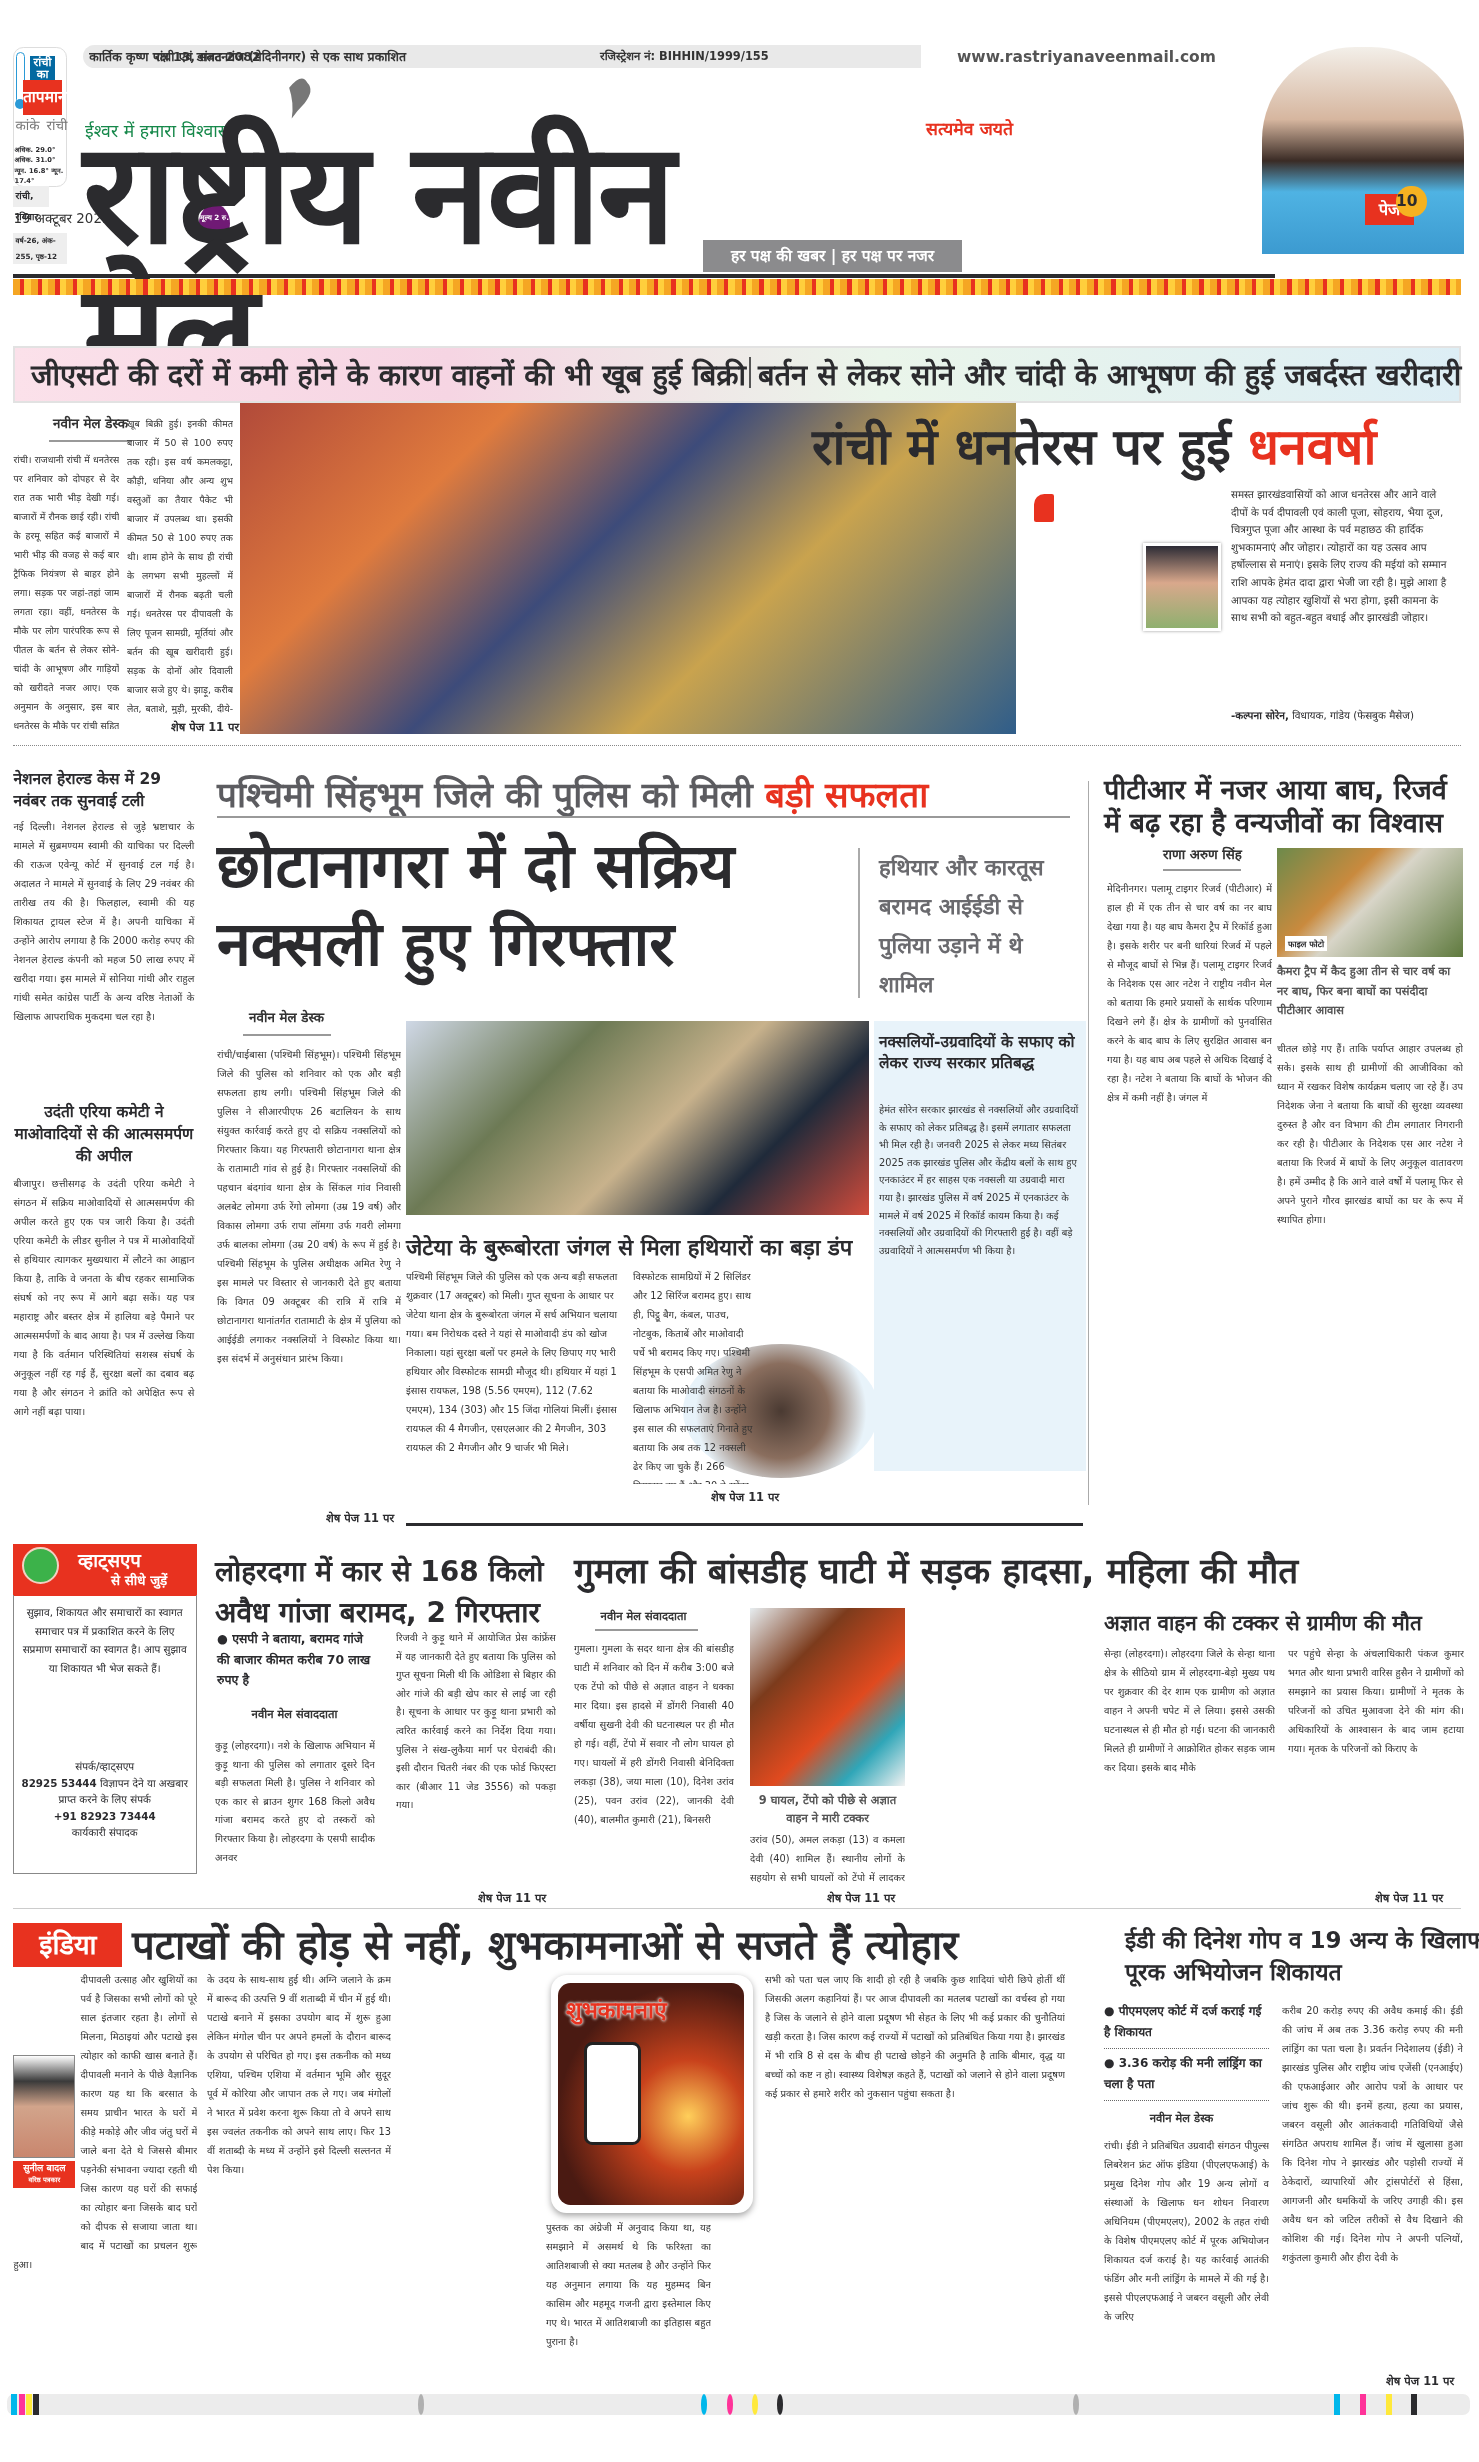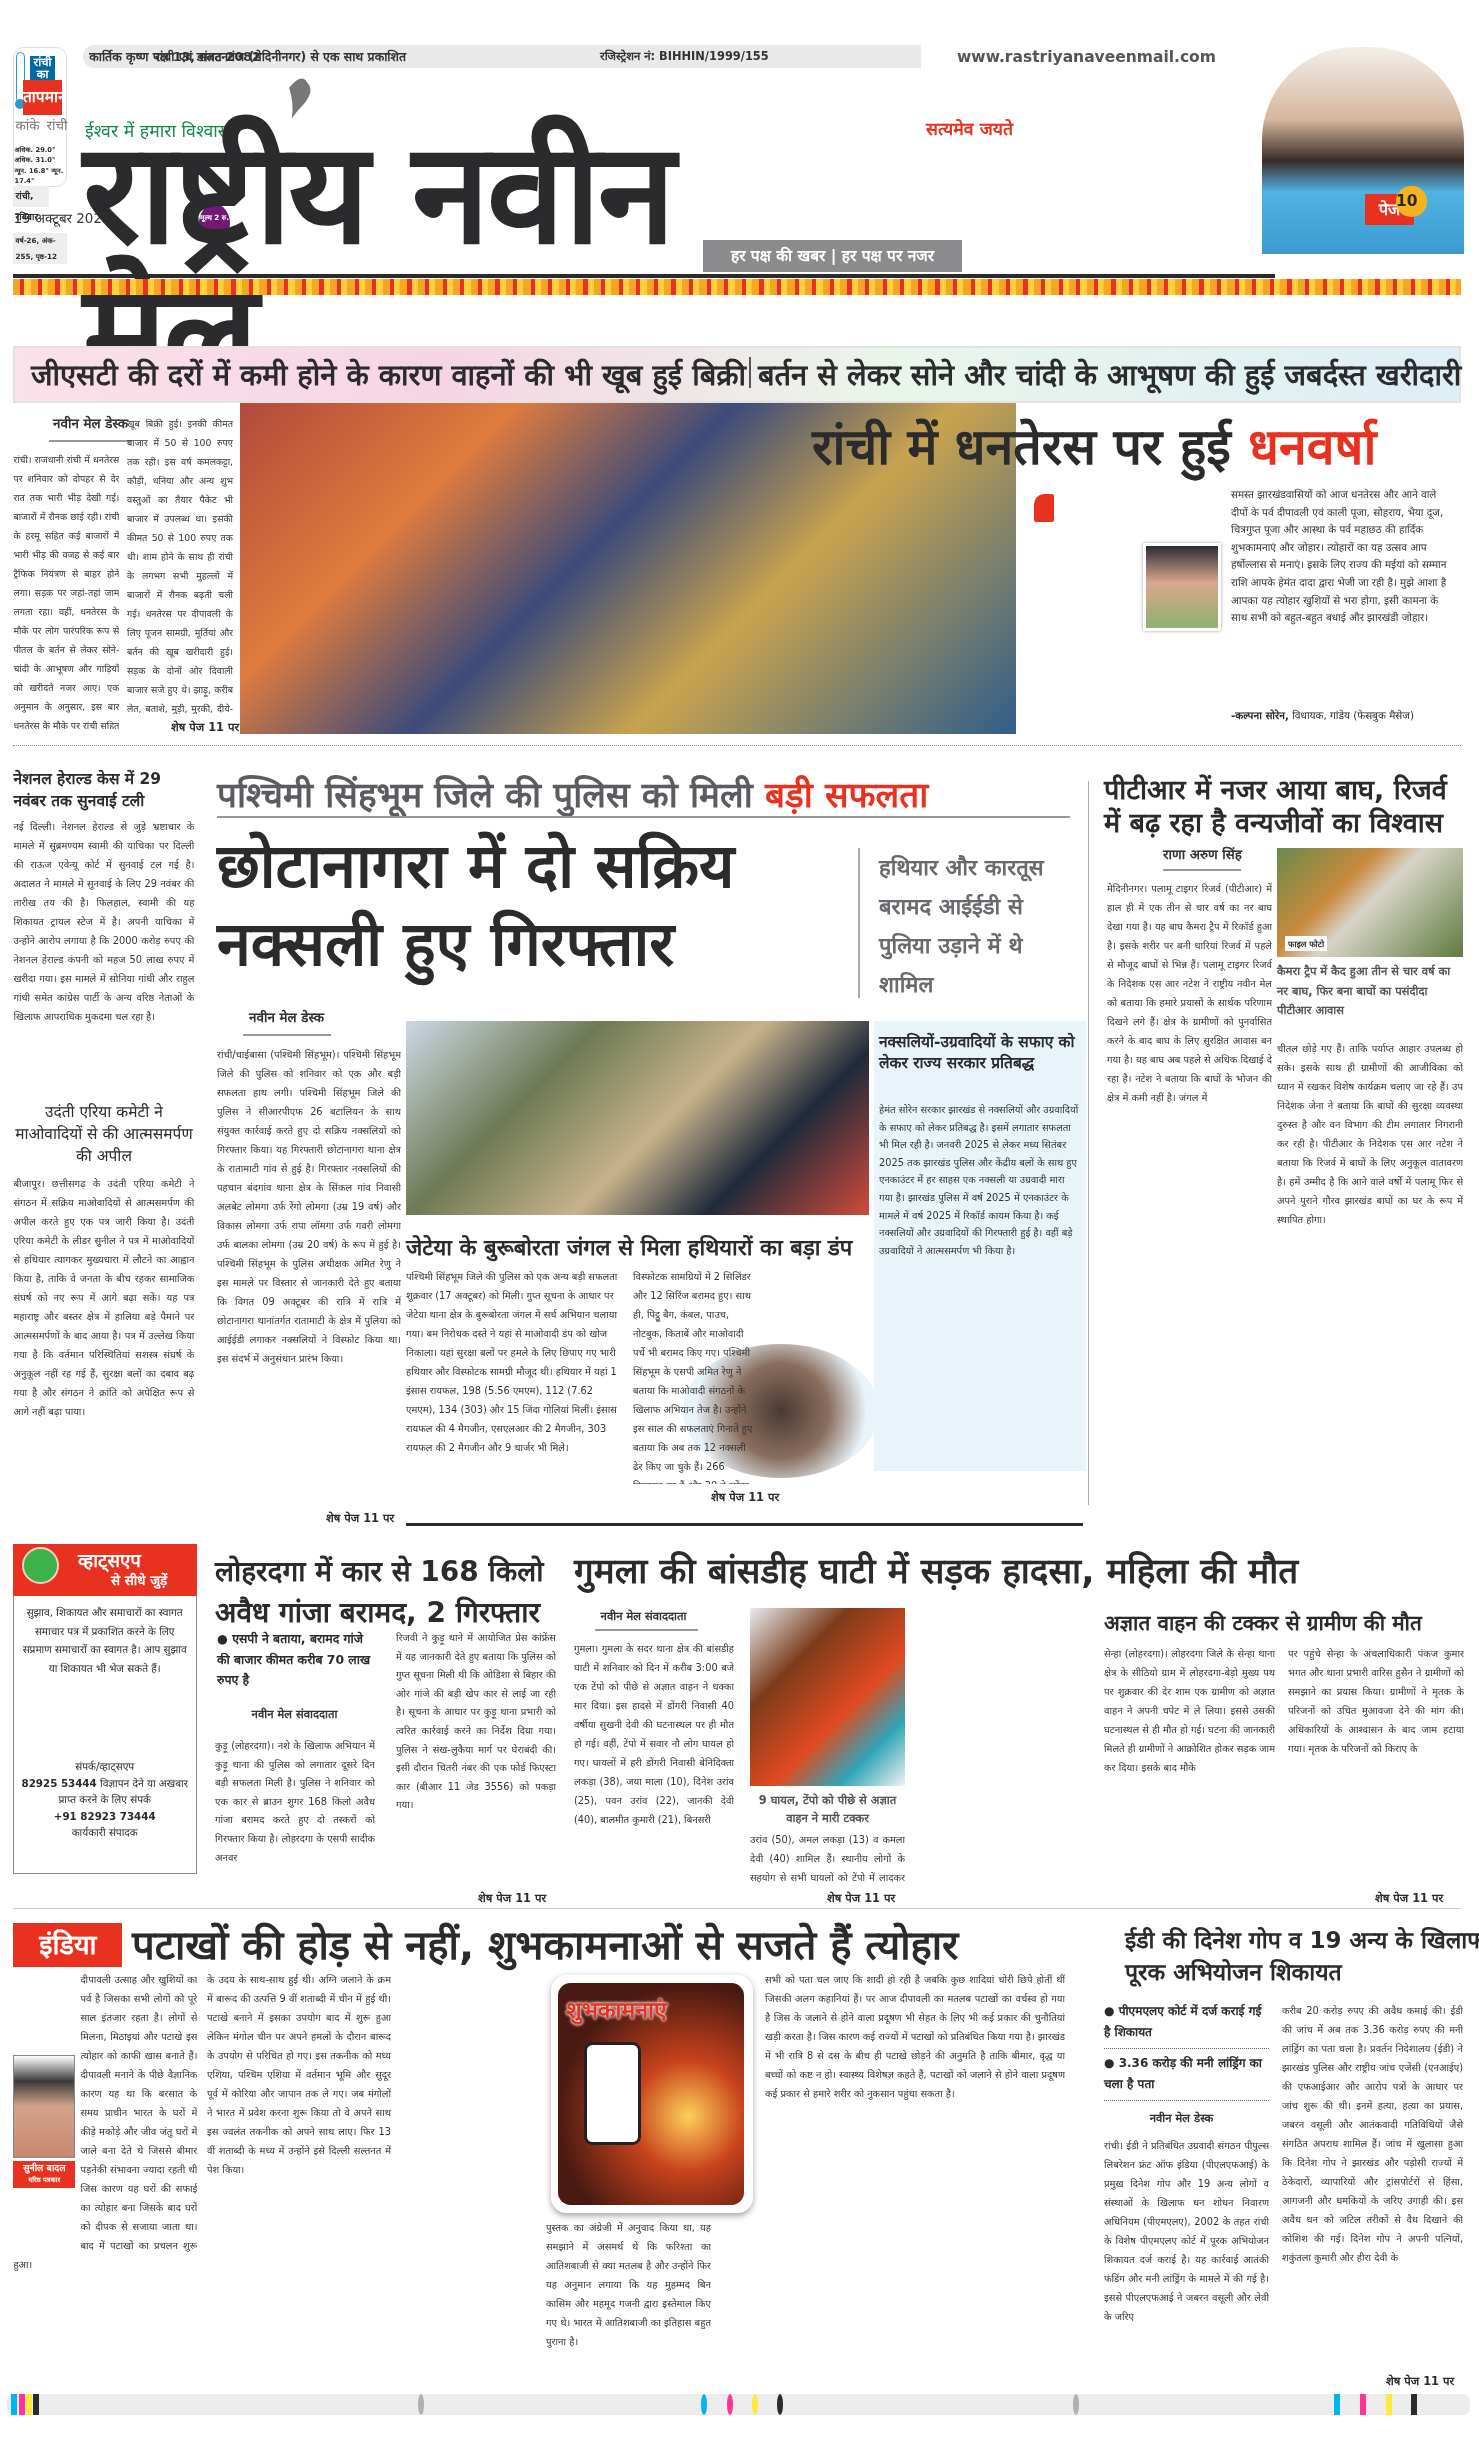--- a/index.html
+++ b/index.html
@@ -101,21 +101,21 @@
 <div class="abs txt" style="left:127px;top:414px;width:106px;height:300px;overflow:hidden;font-size:9.3px;line-height:19px">खूब बिक्री हुई। इनकी कीमत बाजार में 50 से 100 रुपए तक रही। इस वर्ष कमलकट्टा, कौड़ी, धनिया और अन्य शुभ वस्तुओं का तैयार पैकेट भी बाजार में उपलब्ध था। इसकी कीमत 50 से 100 रुपए तक थी। शाम होने के साथ ही रांची के लगभग सभी मुहल्लों में बाजारों में रौनक बढ़ती चली गई। धनतेरस पर दीपावली के लिए पूजन सामग्री, मूर्तियां और बर्तन की खूब खरीदारी हुई। सड़क के दोनों ओर दिवाली बाजार सजे हुए थे। झाड़ू, करीब लेत, बताशे, मुड़ी, मुरकी, दीये-बाती, मूर्तियां, फूल, मिट्टी के खिलौने, घर सजाने की सामग्री, वंदनवार, तोरण, बर्तन आदि बाजार में रौनक बिखेर रहे थे। दीपावली से ठीक पहले भीड़ तक धनतेरस बाजार देखने लायक था।</div>
 <div class="abs shesh" style="left:171px;top:719px">शेष पेज 11 पर</div>
 <div class="abs quote-mark"></div>
 <div class="abs" style="left:1143px;top:543px;width:78px;height:88px;background:linear-gradient(180deg,#2c2b35 0%,#d9a88c 45%,#8fb06f 100%);border:3.1px solid #fff;box-shadow:0 0 3.1px #999"></div>
 <div class="abs txt" style="left:1231px;top:486px;width:217px;font-size:10.3px;line-height:17.6px;text-align:left">समस्त झारखंडवासियों को आज धनतेरस और आने वाले दीपों के पर्व दीपावली एवं काली पूजा, सोहराय, भैया दूज, चित्रगुप्त पूजा और आस्था के पर्व महाछठ की हार्दिक शुभकामनाएं और जोहार। त्योहारों का यह उत्सव आप हर्षोल्लास से मनाएं। इसके लिए राज्य की मईयां को सम्मान राशि आपके हेमंत दादा द्वारा भेजी जा रही है। मुझे आशा है आपका यह त्योहार खुशियों से भरा होगा, इसी कामना के साथ सभी को बहुत-बहुत बधाई और झारखंडी जोहार।</div>
 <div class="abs" style="left:1231px;top:708px;font-size:10.3px"><b>-कल्पना सोरेन,</b> <span>विधायक, गांडेय (फेसबुक मैसेज)</span></div>
 <div class="abs" style="left:13.4px;top:745px;width:1448px;height:1.6px;border-top:1.6px dotted #888"></div>
 
 <div class="abs" style="left:13.4px;top:768px;width:181px;font-size:15.5px;font-weight:bold;line-height:22px">नेशनल हेराल्ड केस में 29 नवंबर तक सुनवाई टली</div>
 <div class="abs txt" style="left:13.4px;top:817px;width:181px;font-size:9.8px;line-height:19px">नई दिल्ली। नेशनल हेराल्ड से जुड़े भ्रष्टाचार के मामले में सुब्रमण्यम स्वामी की याचिका पर दिल्ली की राऊज एवेन्यू कोर्ट में सुनवाई टल गई है। अदालत ने मामले में सुनवाई के लिए 29 नवंबर की तारीख तय की है। फिलहाल, स्वामी की यह शिकायत ट्रायल स्टेज में है। अपनी याचिका में उन्होंने आरोप लगाया है कि 2000 करोड़ रुपए की नेशनल हेराल्ड कंपनी को महज 50 लाख रुपए में खरीदा गया। इस मामले में सोनिया गांधी और राहुल गांधी समेत कांग्रेस पार्टी के अन्य वरिष्ठ नेताओं के खिलाफ आपराधिक मुकदमा चल रहा है।</div>
-<div class="abs" style="left:13.4px;top:1101px;width:181px;font-size:15.5px;font-weight:normal;line-height:22px;text-align:center">उदंती एरिया कमेटी ने माओवादियों से की आत्मसमर्पण की अपील</div>
+<div class="abs" style="left:13.4px;top:1101px;width:181px;font-size:15.5px;font-weight:bold;line-height:22px;text-align:center">उदंती एरिया कमेटी ने माओवादियों से की आत्मसमर्पण की अपील</div>
 <div class="abs txt" style="left:13.4px;top:1174px;width:181px;font-size:9.8px;line-height:19px">बीजापुर। छत्तीसगढ़ के उदंती एरिया कमेटी ने संगठन में सक्रिय माओवादियों से आत्मसमर्पण की अपील करते हुए एक पत्र जारी किया है। उदंती एरिया कमेटी के लीडर सुनील ने पत्र में माओवादियों से हथियार त्यागकर मुख्यधारा में लौटने का आह्वान किया है, ताकि वे जनता के बीच रहकर सामाजिक संघर्ष को नए रूप में आगे बढ़ा सकें। यह पत्र महाराष्ट्र और बस्तर क्षेत्र में हालिया बड़े पैमाने पर आत्मसमर्पणों के बाद आया है। पत्र में उल्लेख किया गया है कि वर्तमान परिस्थितियां सशस्त्र संघर्ष के अनुकूल नहीं रह गई हैं, सुरक्षा बलों का दबाव बढ़ गया है और संगठन ने क्रांति को अपेक्षित रूप से आगे नहीं बढ़ा पाया।</div>
 
 <div class="abs big-head grey-head" style="left:217px;top:770px;font-size:35px">
   <span>पश्चिमी सिंहभूम जिले की पुलिस को मिली</span> <span class="red">बड़ी सफलता</span>
 </div>
 <div class="abs" style="left:217px;top:816px;width:853px;height:1.6px;background:#999"></div>
 <div class="abs" style="left:217px;top:827px;width:636px;font-size:61px;font-weight:900;line-height:78px;color:#2b2b2e">छोटानागरा में दो सक्रिय नक्सली हुए गिरफ्तार</div>
 <div class="abs" style="left:858px;top:848px;width:1.6px;height:150px;background:#aaa"></div>
 <div class="abs" style="left:879px;top:848px;width:196px;font-size:22px;font-weight:bold;line-height:39px;color:#6a6a6e">हथियार और कारतूस बरामद आईईडी से पुलिया उड़ाने में थे शामिल</div>
 <div class="abs byline" style="left:222px;top:1008px;width:129px">नवीन मेल डेस्क</div>

